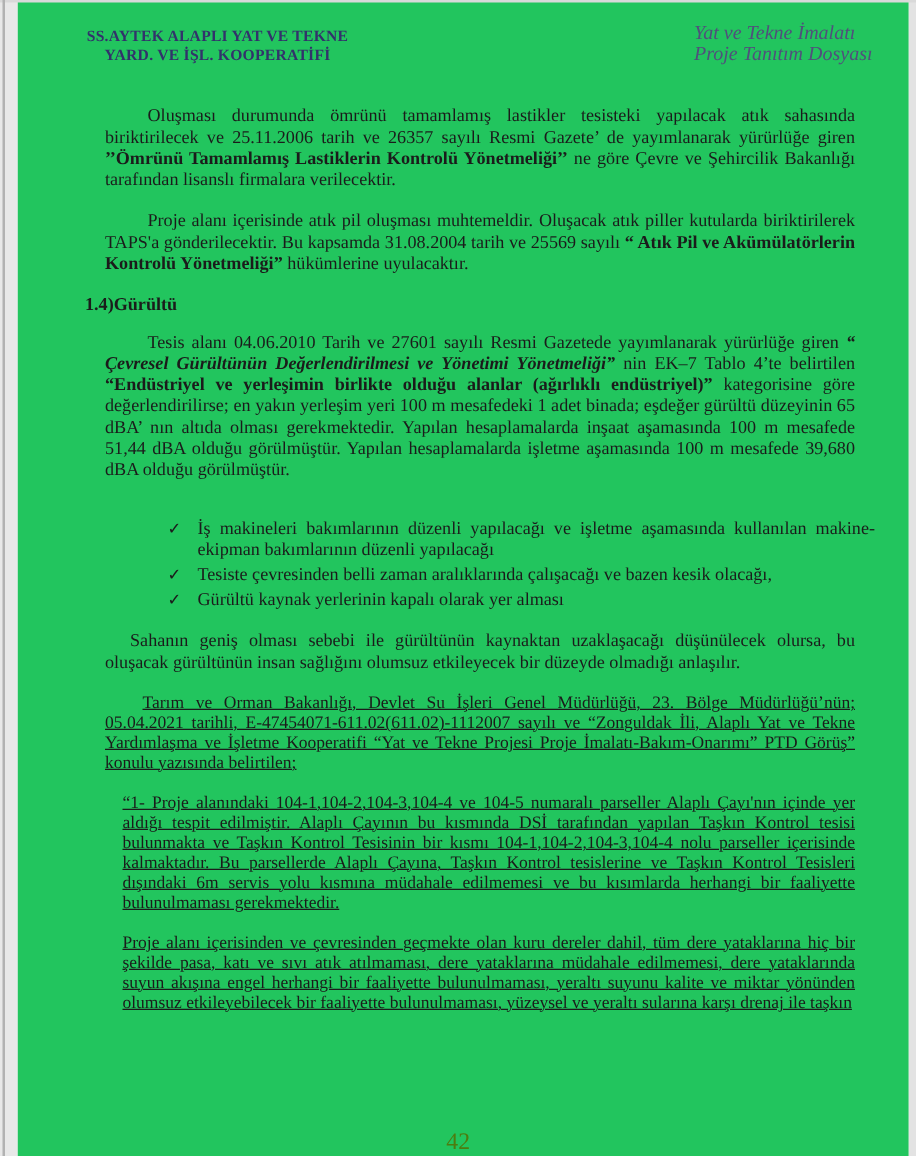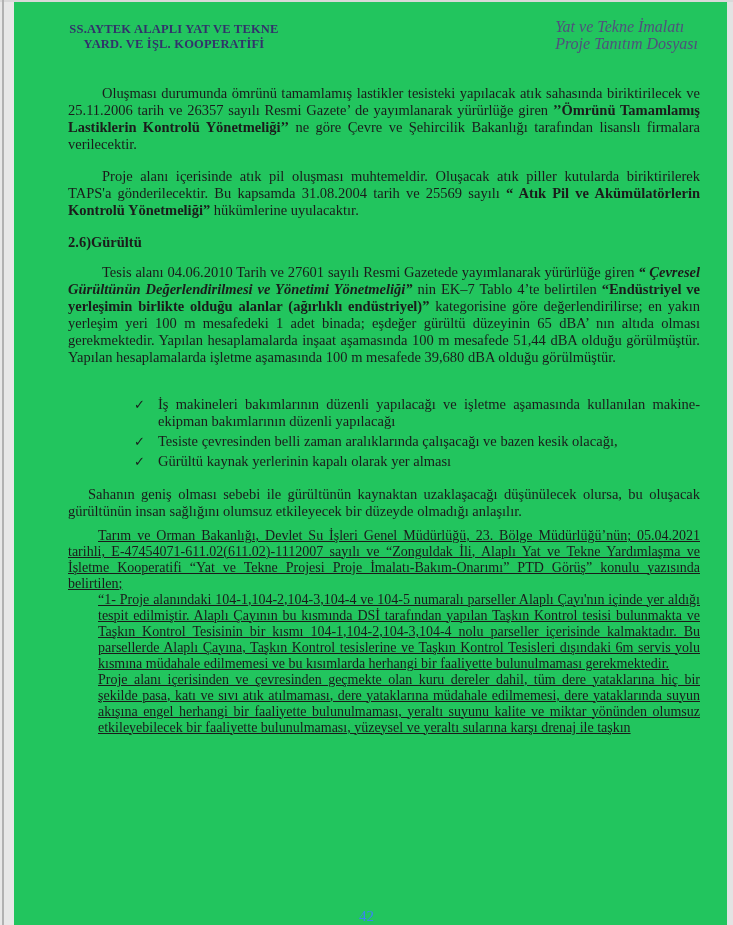--- a/index.html
+++ b/index.html
@@ -27,21 +27,21 @@
     position:absolute;left:-14px;top:22px;width:240px;text-align:center;
     font-weight:bold;font-size:12.5px;line-height:15px;color:#32326b;
     letter-spacing:.2px;
   }
   .hdr-doc{
     position:absolute;right:2px;top:19px;
     font-style:italic;font-size:16px;line-height:16.5px;color:#50507c;
   }
 
   
-  p{margin:0;font-size:14.5px;line-height:17px;text-align:justify;}
+  p{margin:16px;font-size:14.5px;line-height:17px;text-align:justify;}
   .ind{text-indent:34px;}
   .ind-sm{text-indent:20px;}
   .p1{margin-top:27px;}
   .h-ul{margin-top:17px;font-weight:bold;font-style:italic;text-decoration:underline;font-size:14.5px;line-height:17px;}
   .p2{margin-top:15px;}
   .h-b{margin-top:15px;font-weight:bold;font-size:14.5px;line-height:17px;}
   .p3{margin-top:13px;}
   ul.checks{margin:30px 0 0 66px;padding:0;list-style:none;}
   ul.checks li{
     display:flex;font-size:14.5px;line-height:17px;text-align:justify;
@@ -51,21 +51,21 @@
   .p4{margin-top:16px;}
   .p5{margin-top:15px;}
   .quote{font-size:14px;line-height:16px;text-decoration:underline;text-decoration-thickness:1px;}
   .p6{margin-top:8px;text-indent:30px;}
   .qblock{margin-left:30px;}
   .b{font-weight:bold;}
   .i{font-style:italic;}
 
   .pagenum{
     position:absolute;bottom:0px;left:0;right:0;text-align:center;
-    font-size:15px;color:#3b82f6;z-index:7;
+    font-size:19px;color:#4d7c0f;z-index:7;
   }
 </style>
 </head>
 <body>
 
 <div class="edge-top"></div>
 <div class="edge-left"></div>
 <div class="edge-left-line"></div>
 <div class="edge-right"></div>
 
@@ -80,21 +80,21 @@
       <div>Yat ve Tekne İmalatı</div>
       <div>Proje Tanıtım Dosyası</div>
     </div>
   </div>
 
   <p class="p1 ind"><span>Oluşması durumunda ömrünü tamamlamış lastikler tesisteki yapılacak atık sahasında biriktirilecek ve  25.11.2006 tarih ve 26357 sayılı Resmi Gazete’ de yayımlanarak yürürlüğe giren </span><span class="b">’’Ömrünü Tamamlamış Lastiklerin Kontrolü Yönetmeliği’’</span><span> ne göre Çevre ve Şehircilik Bakanlığı tarafından lisanslı firmalara verilecektir.</span></p>
 
 
   <p class="p2 ind"><span>Proje alanı içerisinde atık pil oluşması muhtemeldir. Oluşacak atık piller kutularda biriktirilerek TAPS'a gönderilecektir. Bu kapsamda 31.08.2004 tarih ve 25569 sayılı </span><span class="b">“ Atık Pil ve Akümülatörlerin Kontrolü Yönetmeliği”</span><span> hükümlerine uyulacaktır.</span></p>
 
-  <div class="h-b">2.6)Gürültü</div>
+  <div class="h-b">1.4)Gürültü</div>
 
   <p class="p3 ind"><span>Tesis alanı  04.06.2010 Tarih ve 27601 sayılı Resmi Gazetede yayımlanarak yürürlüğe giren </span><span class="b i">“ Çevresel Gürültünün Değerlendirilmesi ve Yönetimi Yönetmeliği”</span><span> nin EK–7 Tablo 4’te belirtilen </span><span class="b">“Endüstriyel ve yerleşimin birlikte olduğu alanlar (ağırlıklı endüstriyel)”</span><span> kategorisine göre değerlendirilirse; en yakın yerleşim yeri 100 m mesafedeki 1 adet binada; eşdeğer gürültü düzeyinin 65 dBA’ nın altıda olması gerekmektedir. Yapılan hesaplamalarda inşaat aşamasında 100 m mesafede 51,44 dBA olduğu görülmüştür. Yapılan hesaplamalarda işletme aşamasında 100 m mesafede 39,680 dBA olduğu görülmüştür.</span></p>
 
   <ul class="checks">
     <li>
       <span class="ck">✓</span>
       <span>İş makineleri bakımlarının düzenli yapılacağı ve işletme aşamasında kullanılan makine-ekipman bakımlarının düzenli yapılacağı</span>
     </li>
     <li>
       <span class="ck">✓</span>

